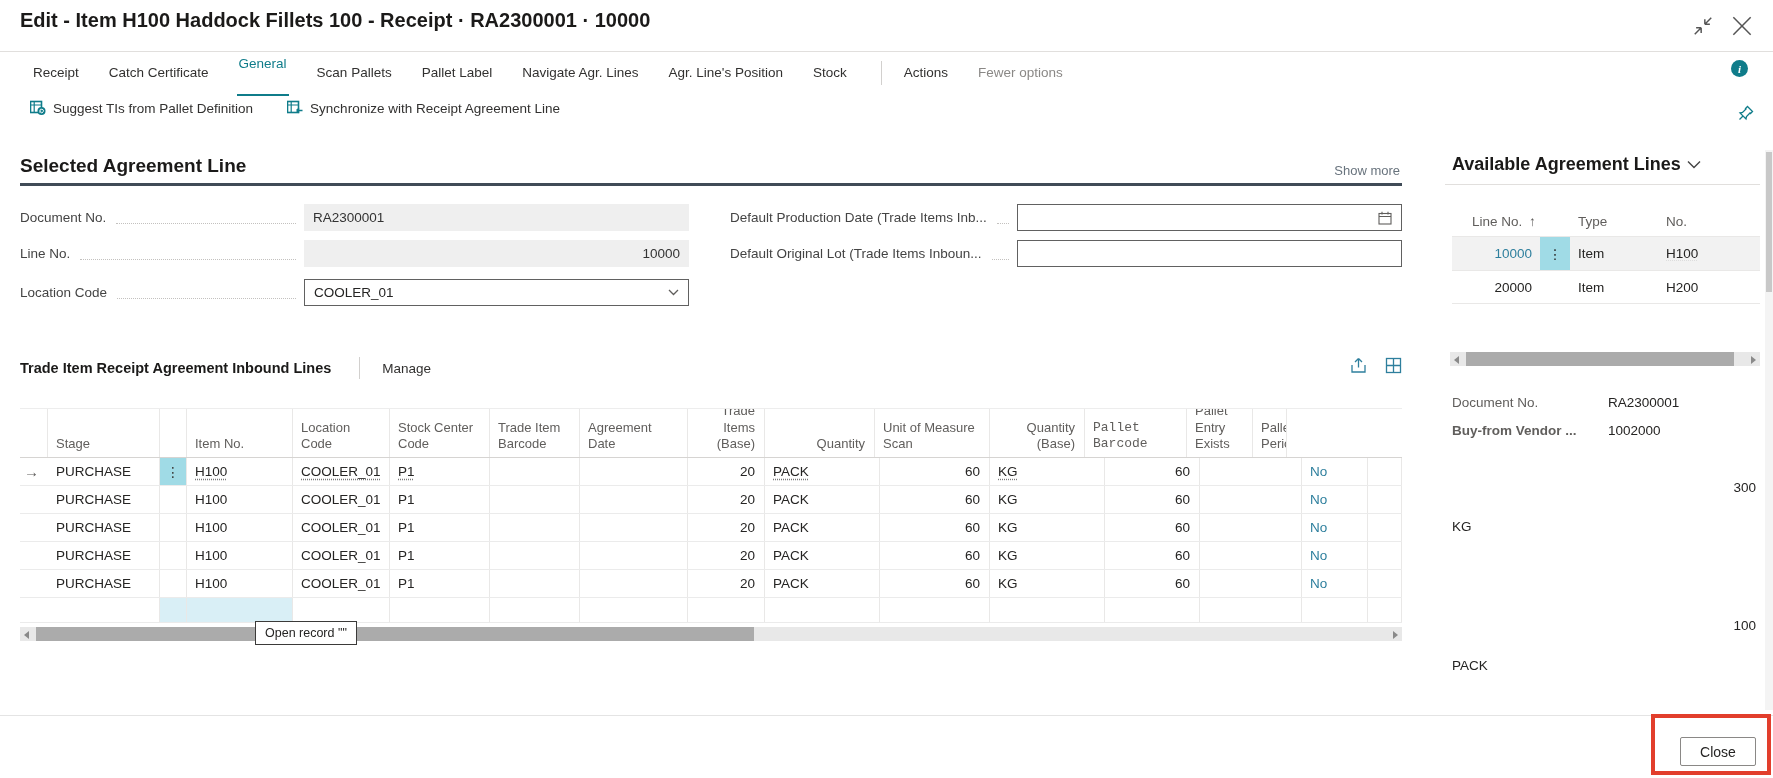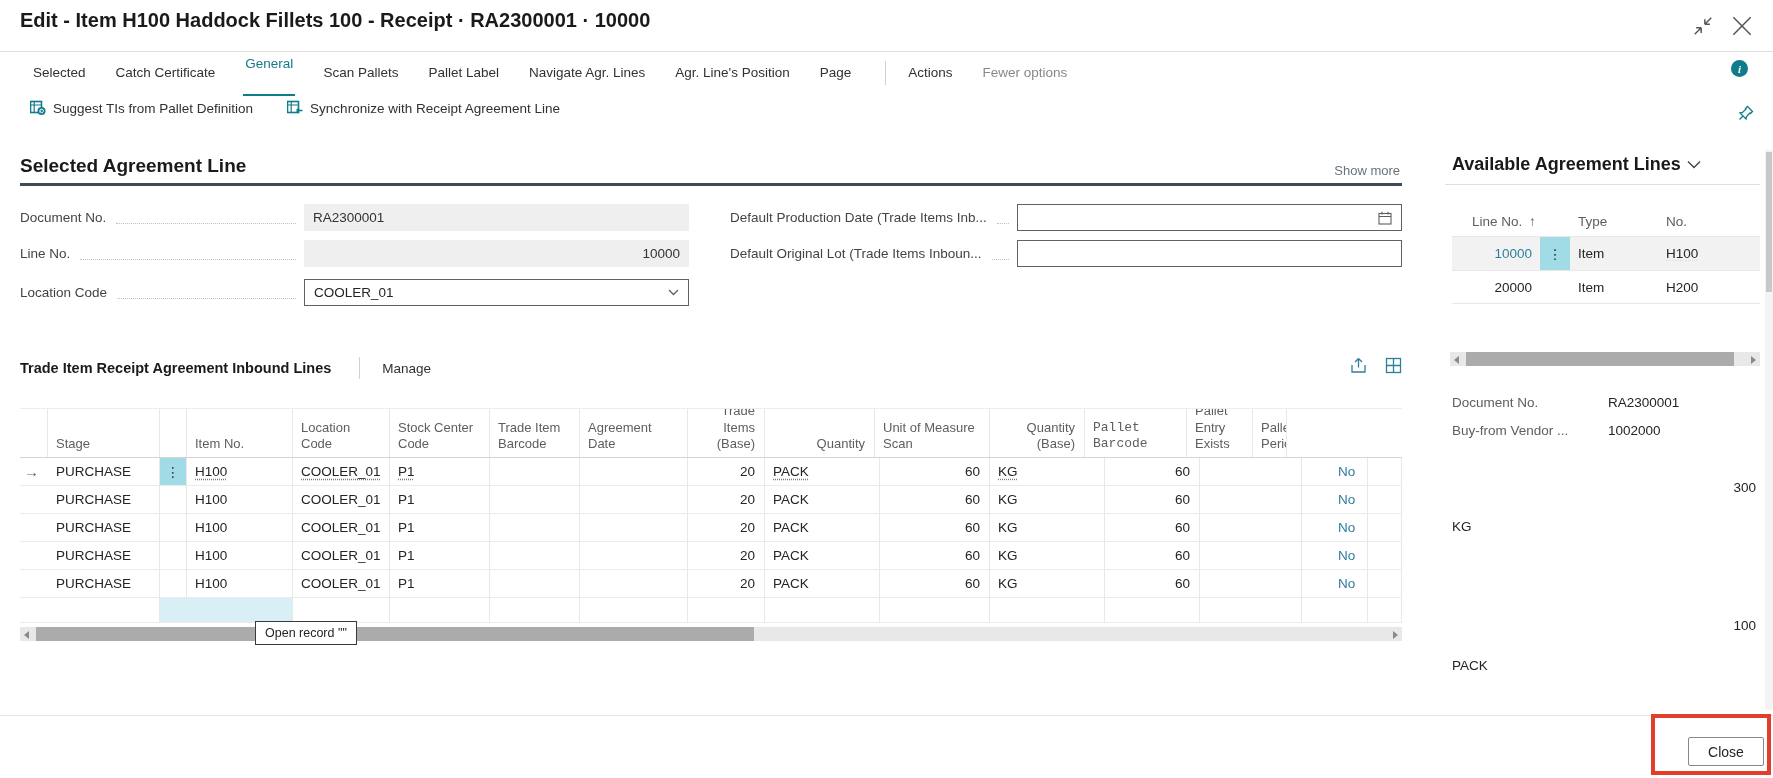--- a/index.html
+++ b/index.html
@@ -59,21 +59,21 @@
                      border-right:1px solid #e9e8e7; line-height:1.25; overflow:hidden; cursor:pointer; }
   .grid .thead .hc.num { justify-content:flex-end; text-align:right; padding-right:9px; }
   .grid .trow { display:flex; height:28px; border-bottom:1px solid #ebebeb; }
   .grid .tc { display:flex; align-items:center; padding:0 8px; border-right:1px solid #e9e8e7; overflow:hidden; white-space:nowrap; }
   .grid .tc.num { justify-content:flex-end; padding-right:9px; }
   .grid .tc.c-arrow { border-right:none; color:#605e5c; font-size:15px; padding:0 4px; }
   .grid .tc.c-dots { justify-content:center; padding:0; color:#3b3a39; font-size:14px; }
   .grid .tc.c-dots.sel { background:var(--cellsel,#a0dbe6); }
   .grid .tc.hl { background:var(--newrow,#d9eff6); }
   .grid .u-dot { text-decoration:underline dotted; text-underline-offset:3px; text-decoration-color:#7a7a7a; }
-  .grid .link { color:var(--link,#2e7f9d);margin-left:28px; }
+  .grid .link { color:var(--link,#2e7f9d); }
   .grid .trow.erow { height:25px; }
 
   
   .hscroll { position:absolute; height:14px; background:#e8e8e8; display:flex; align-items:center; }
   .hscroll .arr { width:14px; height:14px; position:relative; flex:none; cursor:pointer; }
   .hscroll .arr:before { content:""; position:absolute; top:4px; border-top:4px solid transparent; border-bottom:4px solid transparent; }
   .hscroll .arr.left:before { left:4px; border-right:5px solid #8a8a8a; }
   .hscroll .arr.right:before { right:4px; border-left:5px solid #8a8a8a; }
   .hscroll .thumb { height:14px; background:#ababab; cursor:grab; }
   .main-hscroll { left:0; top:477px; width:1382px; }
@@ -104,21 +104,21 @@
   .pdetail.lbl { color:#605e5c; }
   .pdetail.val { color:#252423; }
   .pdetail.rnum { text-align:right; }
   .vscroll { position:absolute; left:1765px; top:150px; width:8px; height:560px; background:#f4f4f4; }
   .vscroll .vthumb { position:absolute; left:1px; top:2px; width:6px; height:140px; background:#c8c8c8; }
 
   
   .footer-divider { position:absolute; left:0; top:715px; width:1773px; height:1px; background:#e4e4e4; }
   .close-btn { position:absolute; left:1680px; top:737px; width:76px; height:29px; background:#fff;
                border:1px solid #8a8886; font-size:14px; color:#252423; display:flex; align-items:center;
-               justify-content:center; cursor:pointer; border-radius:2px;margin-left:8px; }
+               justify-content:center; cursor:pointer; border-radius:2px; }
   .annotation-red { position:absolute; left:1651px; top:714px; width:120px; height:61px;
                     border:4px solid var(--red,#e23e2c); pointer-events:none; z-index:40; }
 </style>
 </head>
 <body>
 
 <div class="canvas">
 
   <div class="page-title">Edit - Item H100 Haddock Fillets 100 - Receipt · RA2300001 · 10000</div>
   <div class="win-icon" style="left:1692px; top:15px; width:22px; height:22px;">
@@ -128,28 +128,28 @@
     </svg>
   </div>
   <div class="win-icon" style="left:1729px;">
     <svg viewBox="0 0 24 24" fill="none" stroke="currentColor" stroke-width="1.4">
       <path d="M4 4 L20 20 M20 4 L4 20"></path>
     </svg>
   </div>
   <div class="titlebar-divider"></div>
 
   <div class="menubar">
-      <span class="menu-item">Selected</span>
+      <span class="menu-item">Receipt</span>
       <span class="menu-item">Catch Certificate</span>
       <span class="menu-item active">General</span>
       <span class="menu-item">Scan Pallets</span>
       <span class="menu-item">Pallet Label</span>
       <span class="menu-item">Navigate Agr. Lines</span>
       <span class="menu-item">Agr. Line's Position</span>
-      <span class="menu-item">Page</span>
+      <span class="menu-item">Stock</span>
       <span class="menu-divider"></span>
       <span class="menu-item">Actions</span>
       <span class="menu-item muted">Fewer options</span>
     </div>
   <div class="info-icon">i</div>
 
   <div class="actions-row">
     <div class="action-btn">
       <svg viewBox="0 0 16 16">
         <rect x="0.5" y="1.5" width="11" height="11" fill="none" stroke="#0f7c8a" stroke-width="1.6"></rect>
@@ -513,21 +513,21 @@
         </div>
     </div>
     <div class="hscroll panel-hscroll">
       <span class="arr left"></span>
       <span class="thumb"></span>
       <span class="arr right" style="margin-left:auto;"></span>
     </div>
 
     <div class="pdetail lbl" style="left:7px; top:245px;">Document No.</div>
     <div class="pdetail val" style="left:163px; top:245px;">RA2300001</div>
-    <div class="pdetail lbl" style="left:7px; top:273px;">Buy-from Vendor ...</div>
+    <div class="pdetail lbl" style="left:7px; top:273px;font-weight:bold;">Buy-from Vendor ...</div>
     <div class="pdetail val" style="left:163px; top:273px;">1002000</div>
     <div class="pdetail val rnum" style="left:211px; top:330px; width:100px;">300</div>
     <div class="pdetail val" style="left:7px; top:369px;">KG</div>
     <div class="pdetail val rnum" style="left:211px; top:468px; width:100px;">100</div>
     <div class="pdetail val" style="left:7px; top:508px;">PACK</div>
   </div>
   <div class="vscroll">
       <span class="vthumb"></span>
     </div>
 

